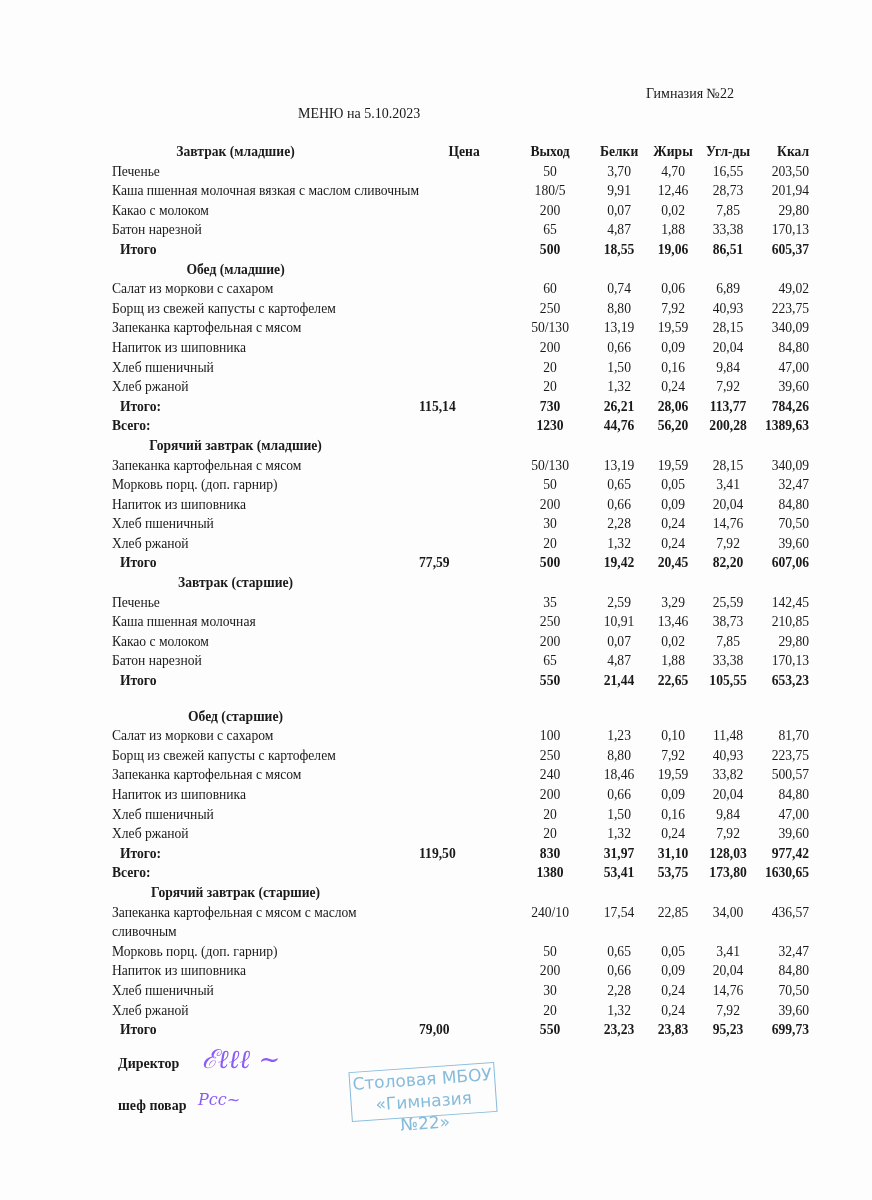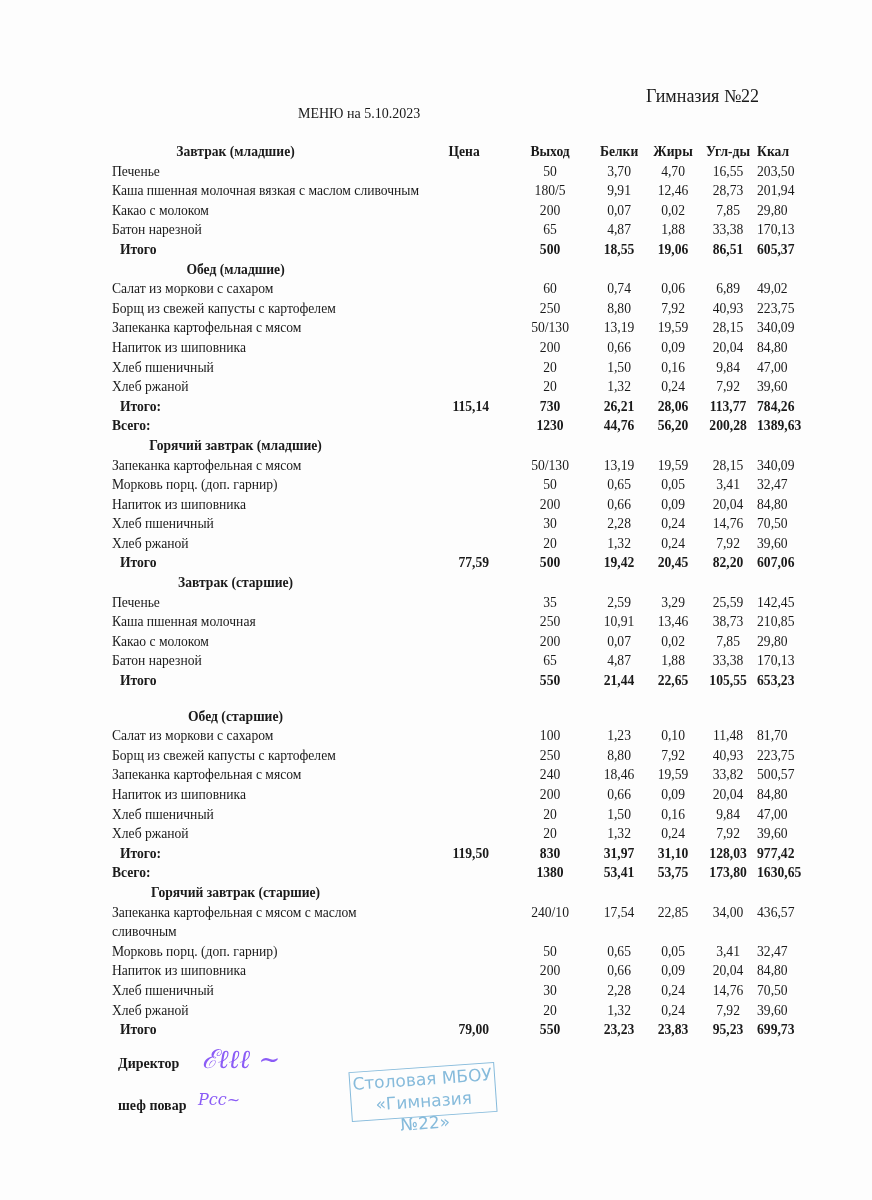--- a/index.html
+++ b/index.html
@@ -1,37 +1,37 @@
 <!DOCTYPE html>
 <html><head>
 <meta charset="utf-8">
 <style>
   html, body { margin: 0; padding: 0; }
   body {
     width: 872px; height: 1200px; background: #fdfdfd; position: relative;
     font-family: "Liberation Serif", serif; color: #1a1a1a; overflow: hidden;
   }
-  .school { position: absolute; left: 646px; top: 86px; font-size: 18px; }
+  .school { position: absolute; left: 646px; top: 86px; font-size: 14px; }
   .title { position: absolute; left: 298px; top: 106px; font-size: 14px; }
   table {
     position: absolute; left: 112px; top: 142px; border-collapse: collapse;
     font-size: 13.6px; table-layout: fixed;
   }
   td, th { padding: 0; height: 19.6px; line-height: 19.6px; vertical-align: top; white-space: nowrap; }
   th { font-weight: bold; }
   col.c-name { width: 302px; }
   col.c-price { width: 90px; }
   col.c-out { width: 82px; }
   col.c-prot { width: 56px; }
   col.c-fat { width: 52px; }
   col.c-carb { width: 58px; }
   col.c-kcal { width: 58px; }
   .num { text-align: center; }
-  .kcal { text-align: left; padding-right: 6px; }
-  .price { text-align: right; padding-right: 20px; }
+  .kcal { text-align: right; padding-right: 6px; }
+  .price { text-align: left; padding-right: 20px; }
   .sec { font-weight: bold; text-align: center; padding-right: 60px; }
   .tot td { font-weight: bold; }
   .tot .lbl { padding-left: 8px; }
   .tot .lbl.nopad { padding-left: 0; }
   .gap td { height: 8px; }
   .wrap td.name-wrap { white-space: normal; line-height: 19.6px; height: 39px; }
   .sig { position: absolute; left: 118px; font-weight: bold; font-size: 14px; }
   .sig-director { top: 1056px; }
   .sig-chef { top: 1098px; }
   .scribble { position: absolute; font-family: "DejaVu Serif", serif; font-style: italic; color: #8b5cf6; }

